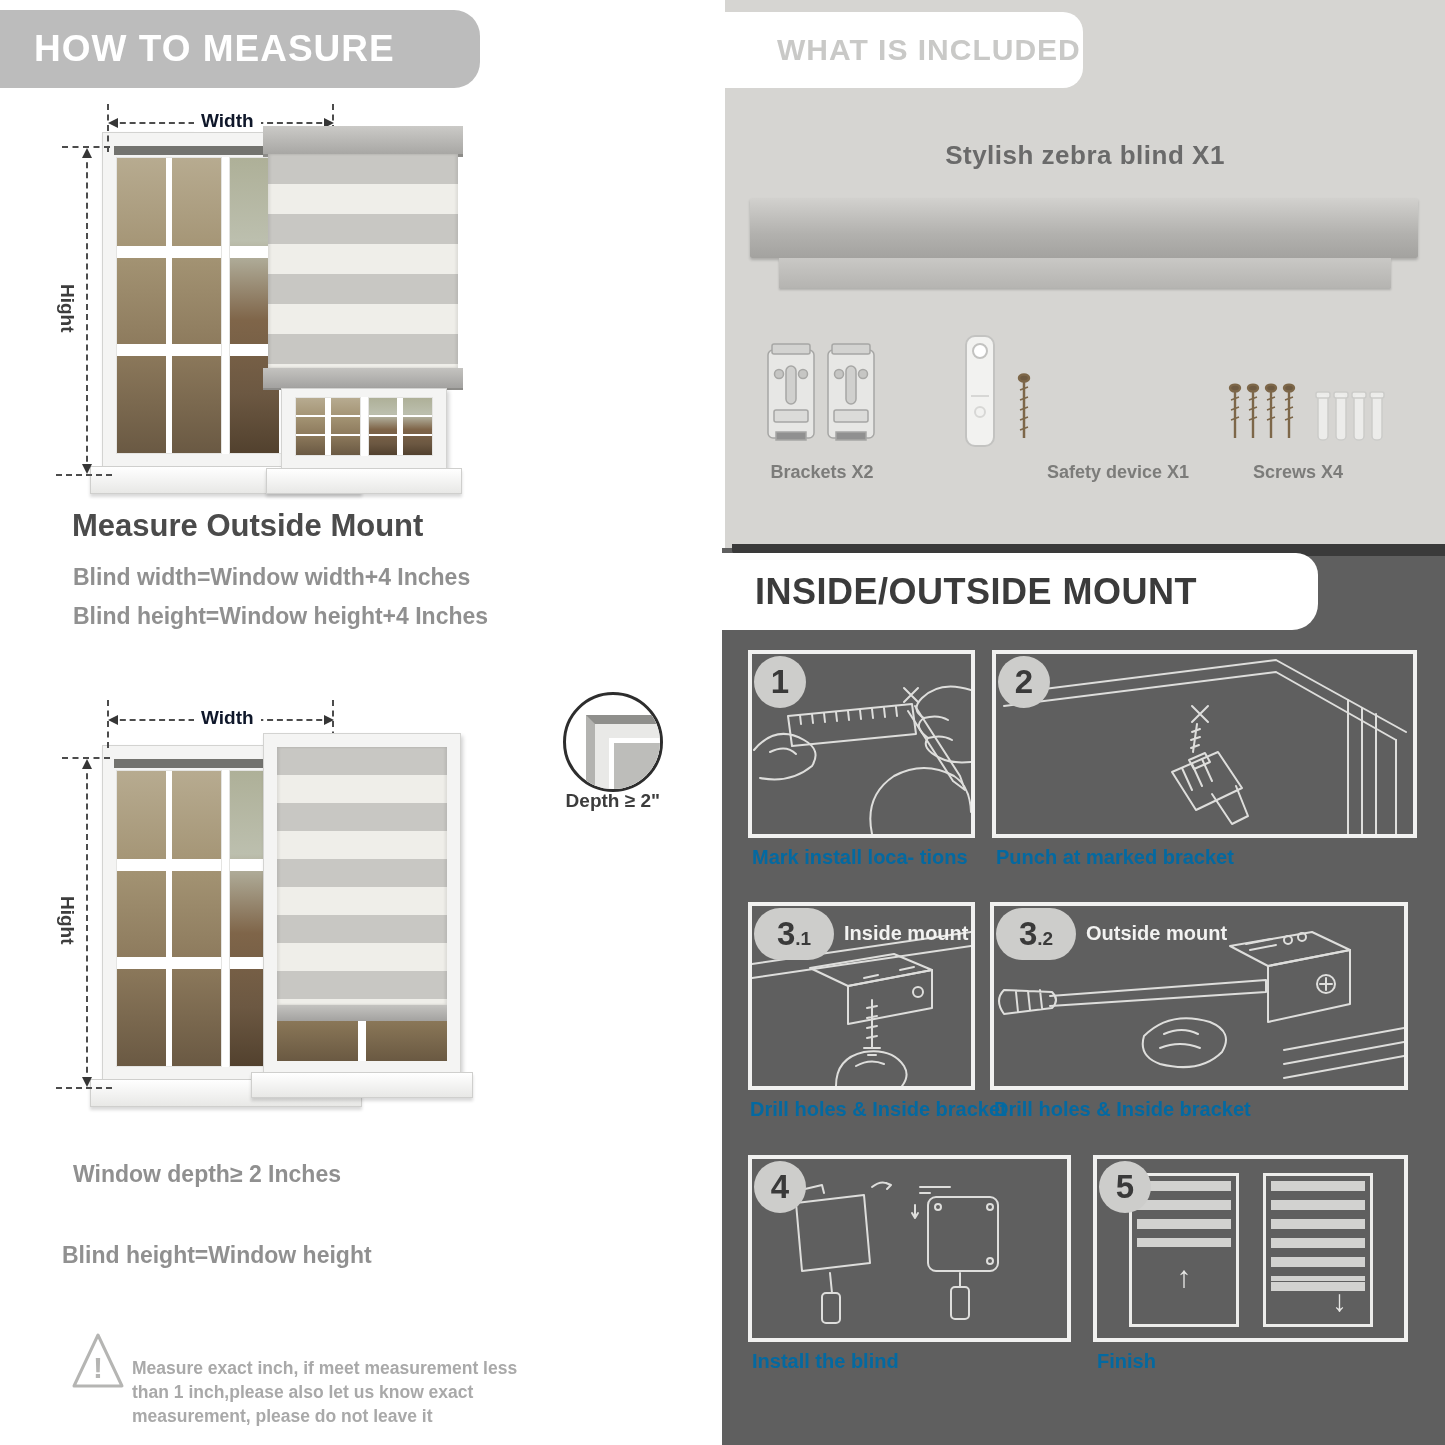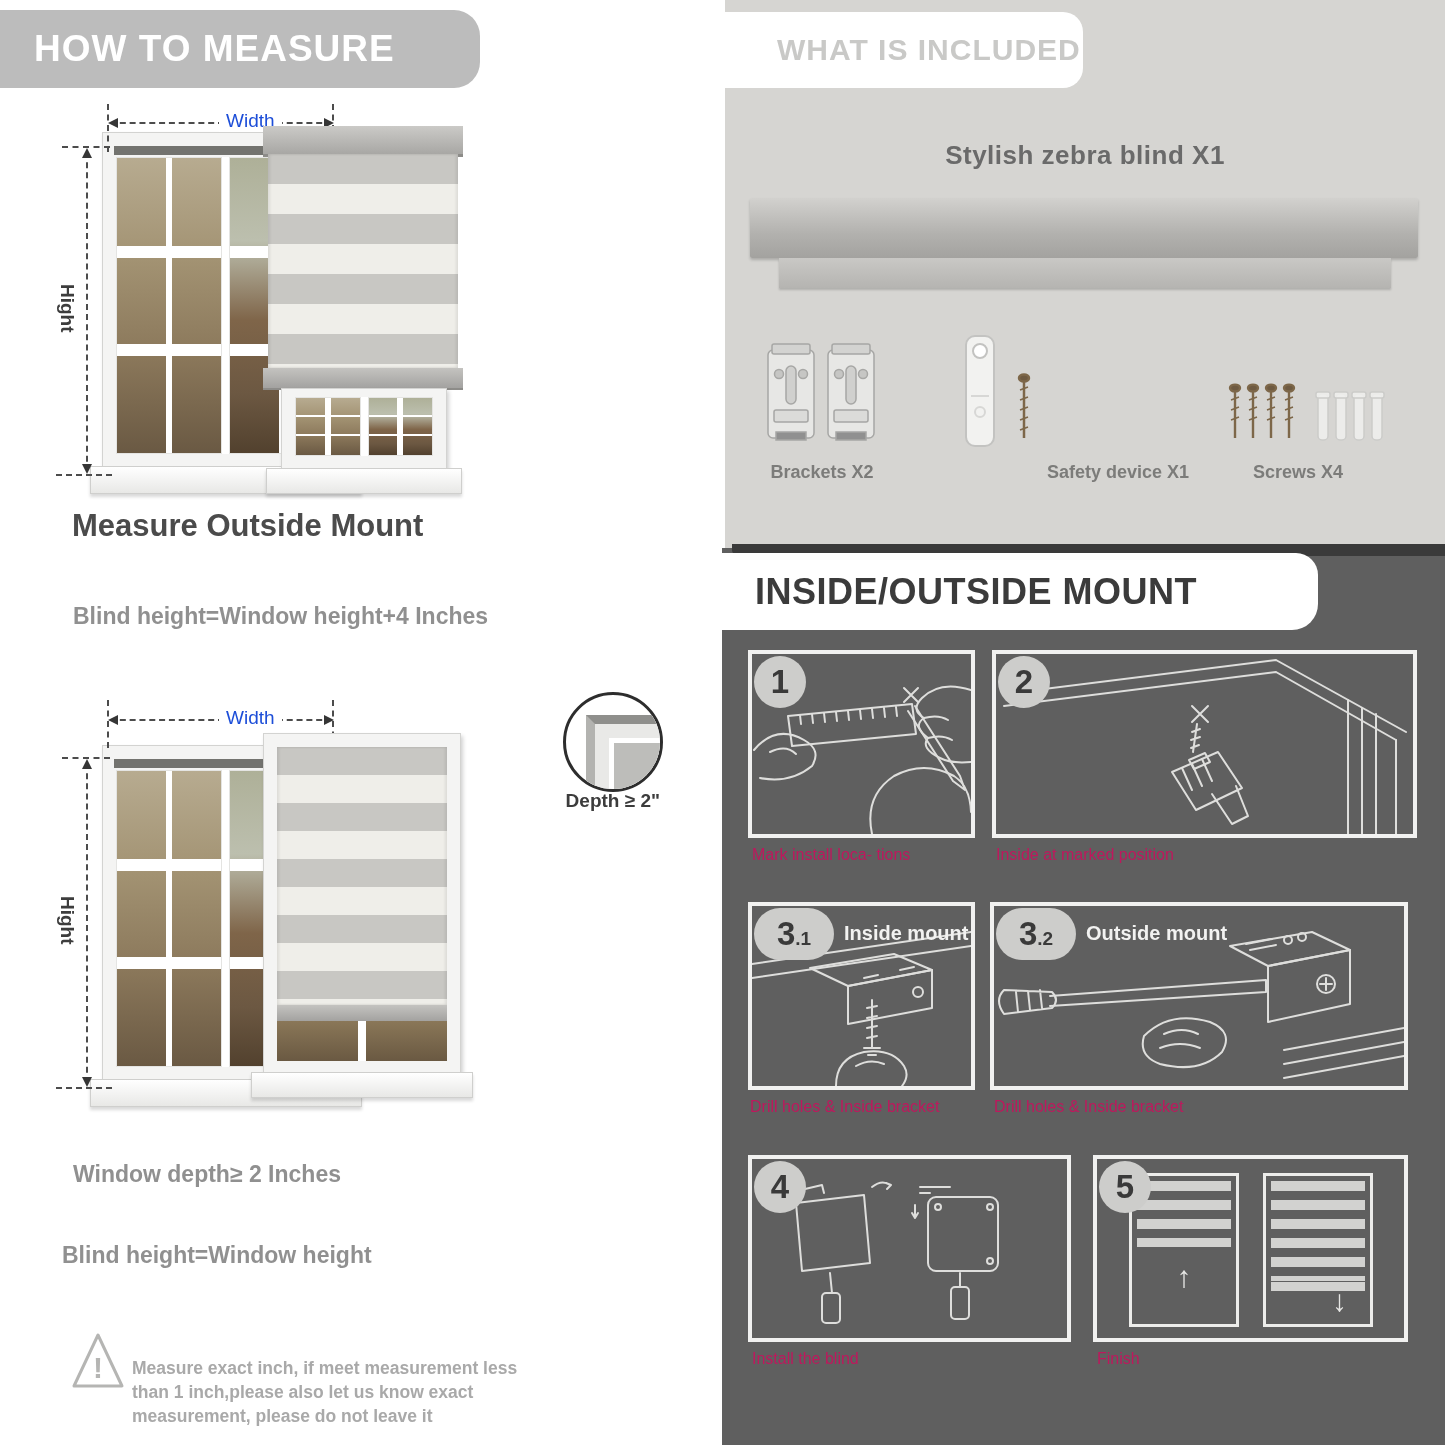--- a/index.html
+++ b/index.html
@@ -30,21 +30,21 @@
         box-shadow:0 3px 3px rgba(0,0,0,.15);}
 
   
   .dash-h{height:0;border-top:2px dashed #4c4c4c;}
   .dash-v{width:0;border-left:2px dashed #4c4c4c;}
   .tri{width:0;height:0;border-style:solid;}
   .tri.l{border-width:5px 10px 5px 0;border-color:transparent #363636 transparent transparent;}
   .tri.r{border-width:5px 0 5px 10px;border-color:transparent transparent transparent #363636;}
   .tri.u{border-width:0 5px 10px 5px;border-color:transparent transparent #363636 transparent;}
   .tri.d{border-width:10px 5px 0 5px;border-color:#363636 transparent transparent transparent;}
-  .meas-label{background:#fff;color:#1d4ed8;font-weight:normal;font-size:19px;padding:0 7px;margin-left:25px;}
+  .meas-label{background:#fff;color:#0f172a;font-weight:bold;font-size:19px;padding:0 7px;}
   .meas-label-v{color:#3d3d3d;font-weight:bold;font-size:19px;writing-mode:vertical-rl;}
 
   
   .cassette{background:linear-gradient(180deg,#cbcac7,#a8a7a4);border-bottom:3px solid #8d8c89;}
   .slats{background:repeating-linear-gradient(180deg,#c8c7c3 0 30px,#efeee9 30px 60px);
          box-shadow:inset 2px 0 3px rgba(0,0,0,.08), inset -2px 0 3px rgba(0,0,0,.08);}
   .slats2{background:repeating-linear-gradient(180deg,#c8c7c3 0 28px,#efeee9 28px 56px);}
   .rail{background:linear-gradient(180deg,#c4c3c0,#a3a2a0);border-bottom:2px solid #8d8c89;}
   .photo-strip{background:
       linear-gradient(90deg,rgba(0,0,0,0) 0 calc(50% - 4px),#fff calc(50% - 4px) calc(50% + 4px),rgba(0,0,0,0) 0),
@@ -81,21 +81,21 @@
   .iom-box span{display:block;line-height:77px;padding-left:33px;color:#3b3b3b;
                 font-weight:bold;font-size:36px;letter-spacing:.5px;}
 
   .panel{border:4px solid #f1f1f0;background:#5f5f5f;}
   .badge{position:absolute;left:2px;top:2px;width:52px;height:52px;border-radius:50%;
          background:#cdcdcb;color:#3a3a3a;font-weight:bold;font-size:33px;
          display:flex;align-items:center;justify-content:center;}
   .badge.wide{width:80px;border-radius:27px;}
   .badge .sub{font-size:19px;margin-top:10px;}
   .ptitle{position:absolute;left:92px;top:16px;color:#f2f2f1;font-weight:bold;font-size:20px;white-space:nowrap;}
-  .caption{color:#be185d;font-weight:normal;font-size:16px;white-space:nowrap;}
+  .caption{color:#0369a1;font-weight:bold;font-size:20px;white-space:nowrap;}
   .line-art{position:absolute;inset:0;width:100%;height:100%;}
   .line-art *{stroke:#dededc;stroke-width:2;fill:none;stroke-linecap:round;stroke-linejoin:round;}
 
   .mini{position:absolute;width:104px;height:148px;border:3px solid #ececea;}
   .mini .st{position:absolute;left:5px;right:5px;top:5px;
             background:repeating-linear-gradient(180deg,#d2d2d0 0 10px,rgba(0,0,0,0) 10px 19px);}
   .mini .bar{position:absolute;left:5px;right:5px;height:9px;background:#d2d2d0;}
   .mini-arrow{position:absolute;color:#e6e6e4;font-size:30px;font-weight:bold;}
 </style>
 </head>
@@ -137,20 +137,21 @@
   </div>
   <div class="abs window" style="left:281px;top:388px;width:164px;height:80px;">
     <div class="glass" style="top:8px;">
       <div class="sash sashA"></div>
       <div class="sash sashB"></div>
     </div>
   </div>
   <div class="abs sill" style="left:266px;top:468px;width:194px;height:24px;"></div>
 
   <div class="abs sec-title" style="left:72px;top:508px;">Measure Outside Mount</div>
+  <div class="abs sec-line" style="left:73px;top:564px;">Blind width=Window width+4 Inches</div>
   <div class="abs sec-line" style="left:73px;top:603px;">Blind height=Window height+4 Inches</div>
 
   <div class="abs window" style="left:102px;top:745px;width:245px;height:334px;">
     <div class="head-track"></div>
     <div class="glass">
       <div class="sash sashA"></div>
       <div class="sash sashB"></div>
     </div>
   </div>
   <div class="abs sill" style="left:90px;top:1079px;width:270px;height:26px;"></div>
@@ -294,21 +295,21 @@
       <path d="M201,70 L197,98 M196,78 l8,-3 M195,86 l9,-3 M195,94 l8,-3"></path>
       <path d="M176,118 L222,98 L246,134 L200,156 Z"></path>
       <path d="M186,114 l10,22 M196,110 l10,22 M206,105 l10,22"></path>
       <path d="M193,106 L209,99 L214,108 L198,115 Z"></path>
       <path d="M216,140 L236,170 L252,162 L240,132"></path>
     </svg>
     <div class="badge">
       <span>2</span>
     </div>
   </div>
-  <div class="abs caption" style="left:996px;top:846px;">Inside at marked position</div>
+  <div class="abs caption" style="left:996px;top:846px;">Punch at marked bracket</div>
 
   <div class="abs panel" style="left:748px;top:902px;width:219px;height:180px;">
     <svg class="line-art" viewBox="0 0 219 180">
       <path d="M0,58 L219,26 M0,72 L219,40"></path>
       <path d="M58,62 L142,48 L180,64 L96,80 Z"></path>
       <path d="M96,80 L180,64 L180,102 L96,118 Z"></path>
       <path d="M112,72 l14,-3 M148,64 l14,-3"></path>
       <circle cx="166" cy="86" r="5"></circle>
       <path d="M120,94 L120,142 M115,102 l10,-2 M115,112 l10,-2 M115,122 l10,-2 M115,132 l10,-2"></path>
       <path d="M112,142 l16,0 M116,149 l8,0"></path>

